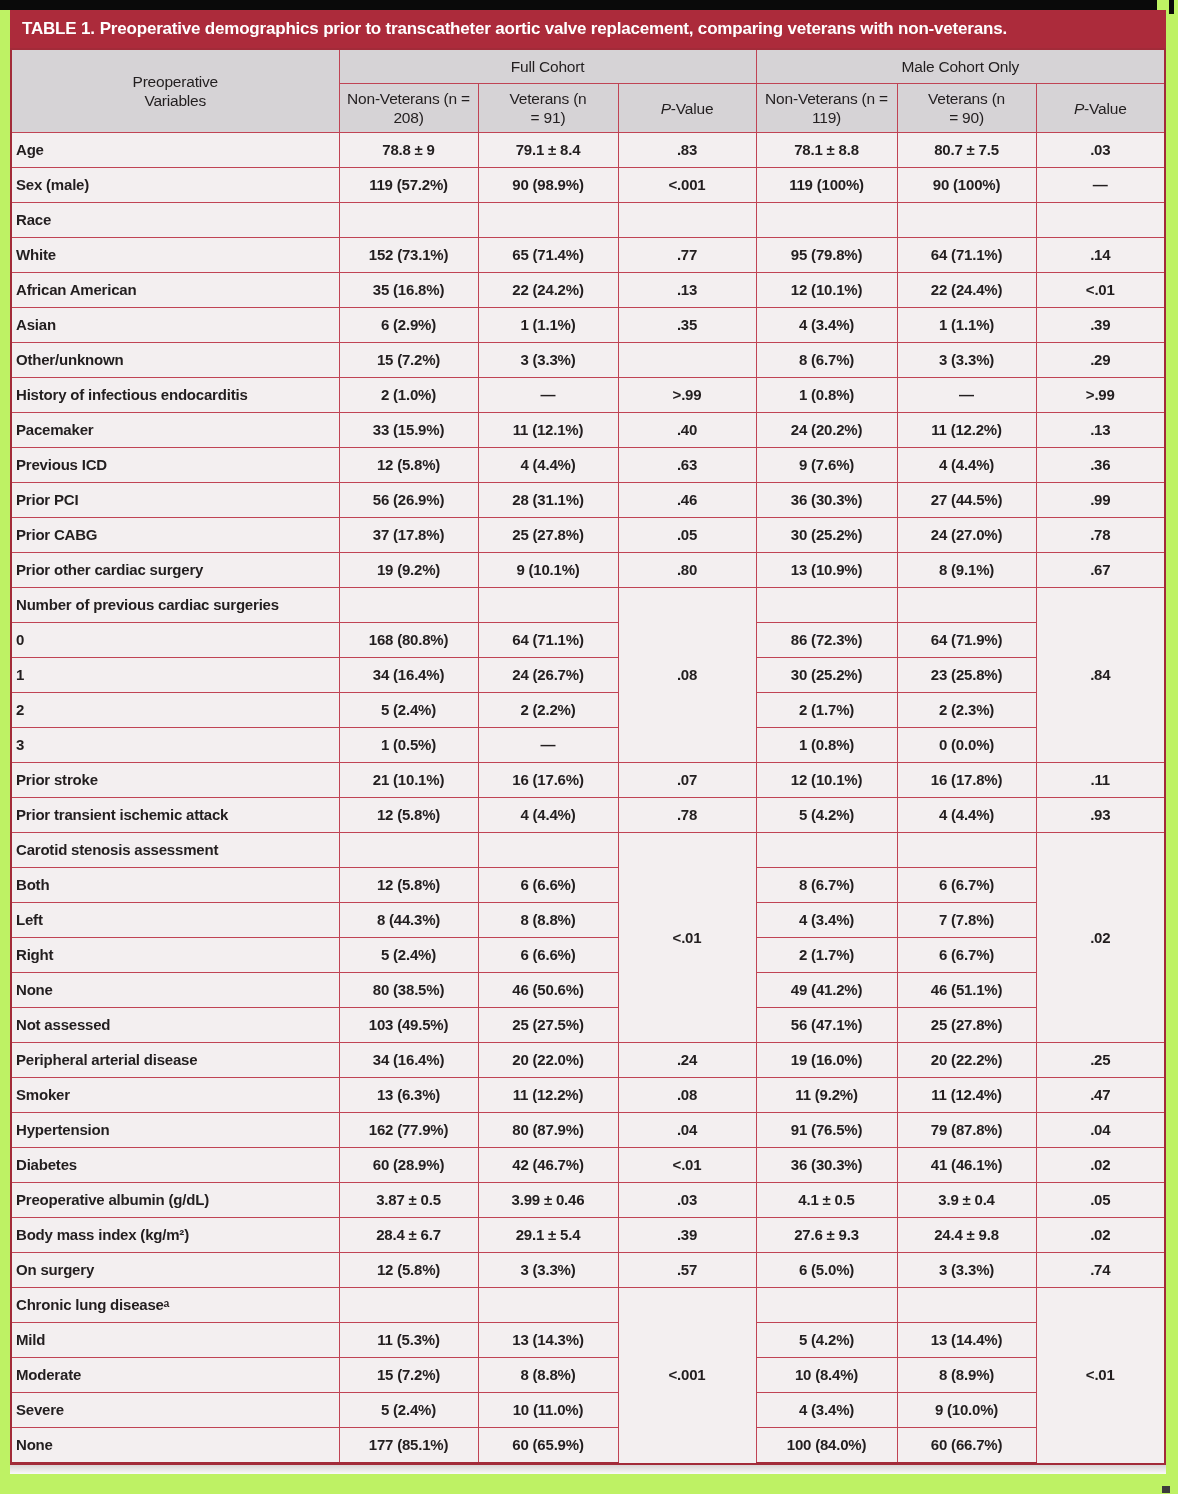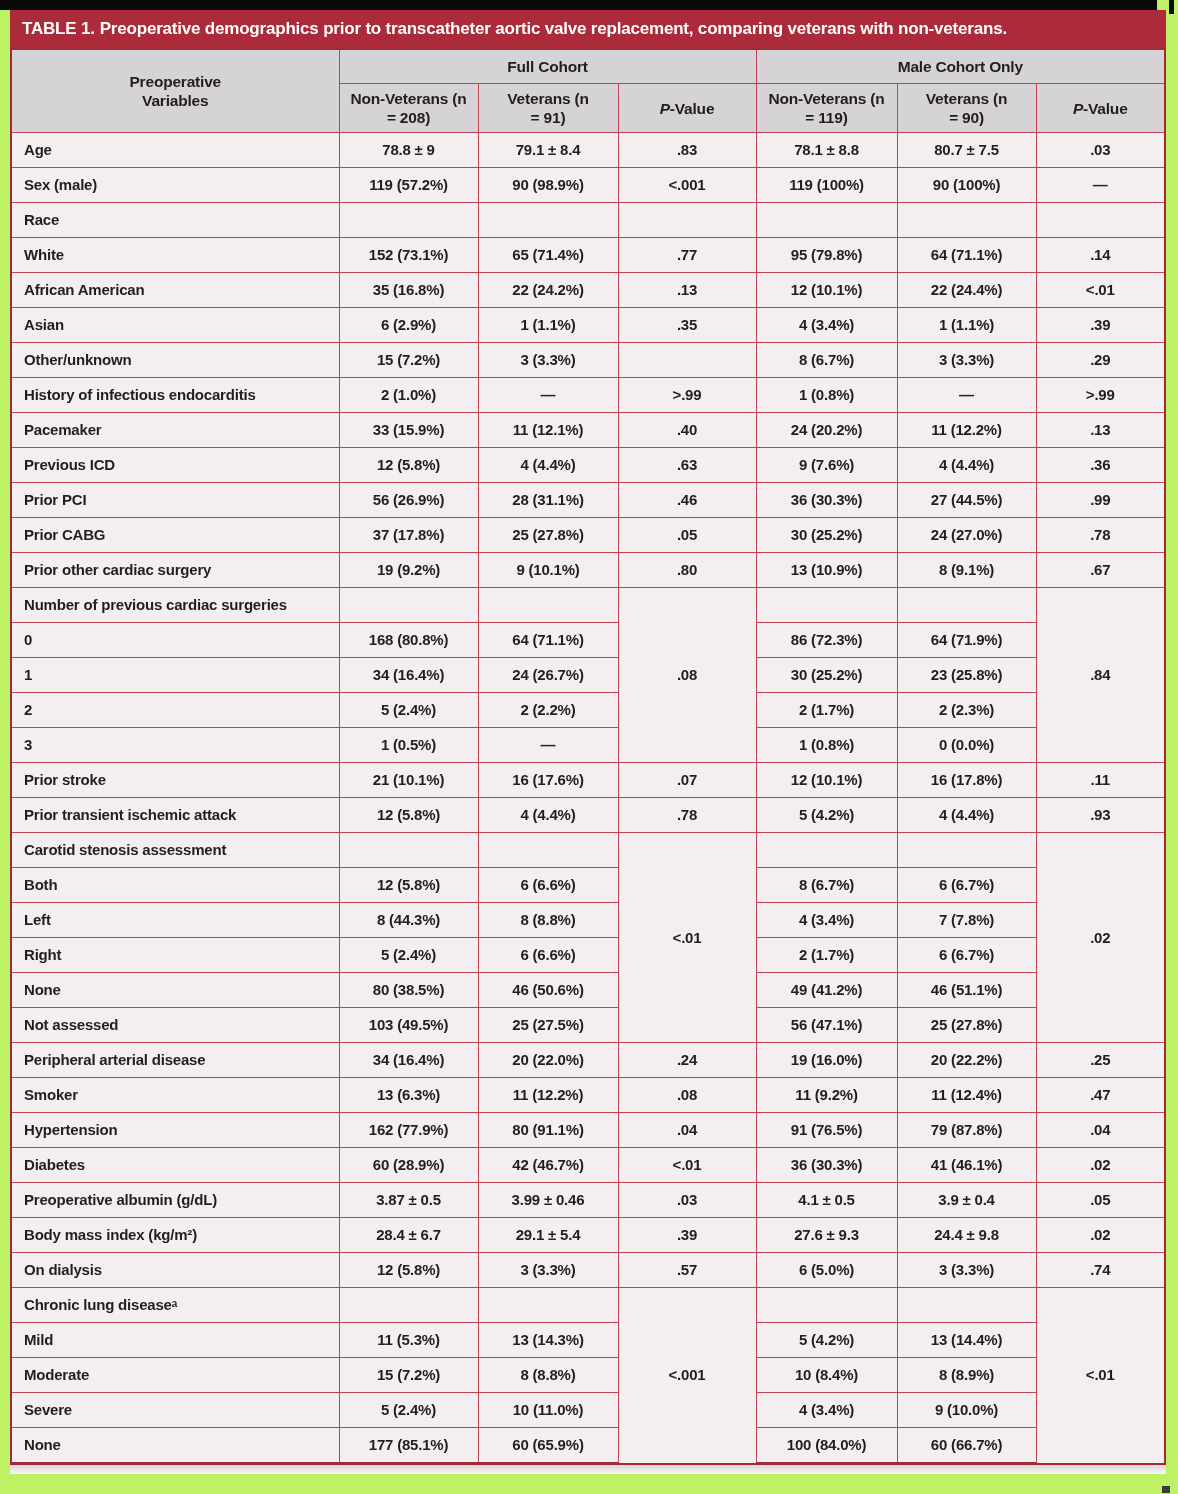--- a/index.html
+++ b/index.html
@@ -51,37 +51,37 @@
     border: 2px solid #A22B39;
   }
   .demo-table th, .demo-table td {
     border: 1.5px solid #C04354;
     vertical-align: middle;
     letter-spacing: -0.2px;
   }
   thead th {
     background: #D6D3D6;
     font-size: 15.5px;
-    font-weight: 700;
+    font-weight: 400;
     text-align: center;
     padding: 5px 4px;
     line-height: 19px;
   }
   th.h-group { padding: 7px 4px; }
   .wrapbox { max-width: 124px; margin: 0 auto; }
   .wrapbox.narrow { max-width: 84px; }
   .pit { font-style: italic; }
   tbody td {
     font-size: 15px;
     font-weight: 700;
     text-align: center;
     padding: 7px 6px;
     line-height: 20px;
   }
-  td.c-label { text-align: left; padding-left: 12px; }
+  td.c-label { text-align: left; padding-left: 4px; }
   td.c-label.indent { }
   tbody tr:last-child td { border-bottom: 3px solid #A22B39; }
   .bottom-strip {
     margin: 0 12px 0 10px;
     width: 1156px; height: 9px;
     background: linear-gradient(#D9D5D6, #FAF9F9);
   }
   .corner-mark {
     position: absolute;
     left: 1162px; top: 1486px;
@@ -371,21 +371,21 @@
             <td class="c-data">13 (6.3%)</td>
             <td class="c-data">11 (12.2%)</td>
             <td class="c-pval">.08</td>
             <td class="c-data">11 (9.2%)</td>
             <td class="c-data">11 (12.4%)</td>
             <td class="c-pval">.47</td>
           </tr>
           <tr>
             <td class="c-label">Hypertension</td>
             <td class="c-data">162 (77.9%)</td>
-            <td class="c-data">80 (91.1%)</td>
+            <td class="c-data">80 (87.9%)</td>
             <td class="c-pval">.04</td>
             <td class="c-data">91 (76.5%)</td>
             <td class="c-data">79 (87.8%)</td>
             <td class="c-pval">.04</td>
           </tr>
           <tr>
             <td class="c-label">Diabetes</td>
             <td class="c-data">60 (28.9%)</td>
             <td class="c-data">42 (46.7%)</td>
             <td class="c-pval">&lt;.01</td>
@@ -405,21 +405,21 @@
           <tr>
             <td class="c-label">Body mass index (kg/m²)</td>
             <td class="c-data">28.4 ± 6.7</td>
             <td class="c-data">29.1 ± 5.4</td>
             <td class="c-pval">.39</td>
             <td class="c-data">27.6 ± 9.3</td>
             <td class="c-data">24.4 ± 9.8</td>
             <td class="c-pval">.02</td>
           </tr>
           <tr>
-            <td class="c-label">On dialysis</td>
+            <td class="c-label">On surgery</td>
             <td class="c-data">12 (5.8%)</td>
             <td class="c-data">3 (3.3%)</td>
             <td class="c-pval">.57</td>
             <td class="c-data">6 (5.0%)</td>
             <td class="c-data">3 (3.3%)</td>
             <td class="c-pval">.74</td>
           </tr>
           <tr>
             <td class="c-label">Chronic lung diseaseᵃ</td>
             <td class="c-data"></td>

